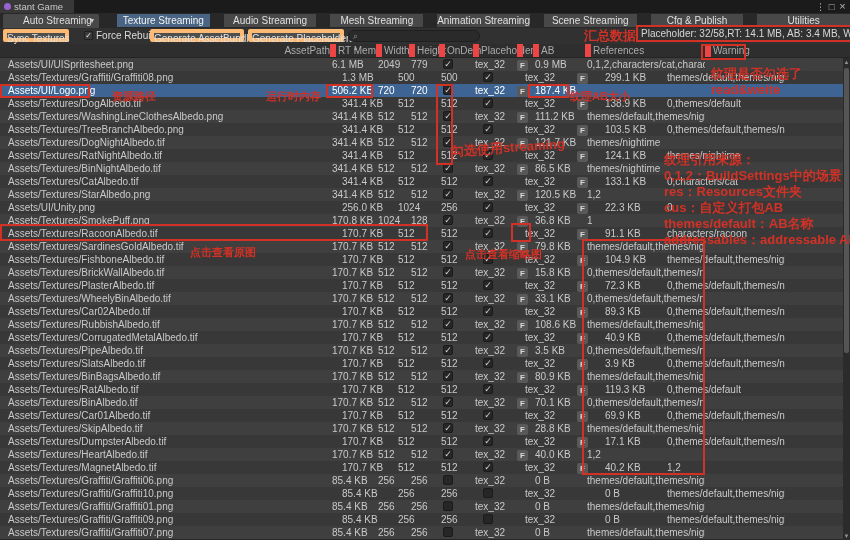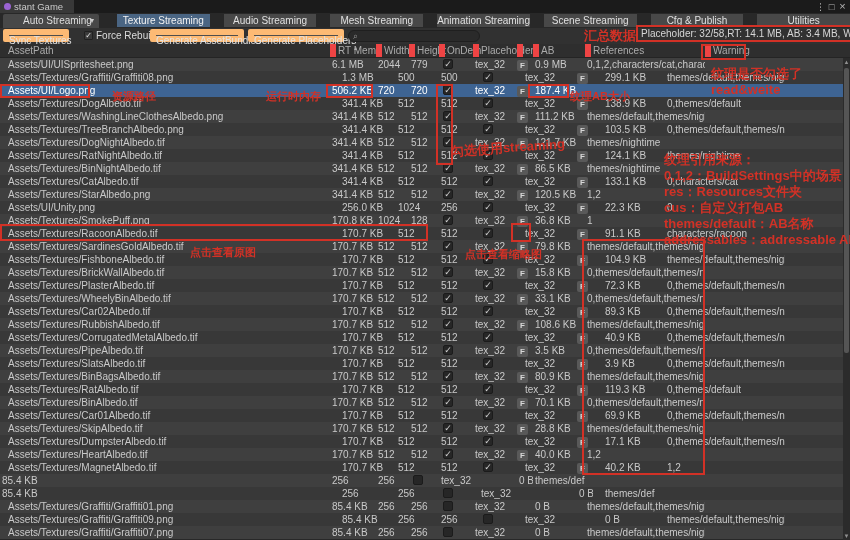--- a/index.html
+++ b/index.html
@@ -14,49 +14,49 @@
   .title-dot { position:absolute; left:4px; top:3px; width:7px; height:7px; border-radius:50%; background:var(--purple); }
   .title-text { position:absolute; left:14px; top:1px; font-size:9.5px; color:#c9c9c9; white-space:nowrap; }
   .win-ctrl { position:absolute; top:0; height:13px; font-size:9.5px; color:#b5b5b5; line-height:13px; text-align:center; width:11px; }
   .wc-menu { right:24px; } .wc-max { right:13px; } .wc-close { right:2px; font-size:11px; }
 
   
   .toolbar1 { position:absolute; left:0; top:13px; width:850px; height:15px; background:#282828; }
   .mode-dd { position:absolute; left:3px; top:1px; width:96px; height:29px; background:#484848; border-radius:2px;
              font-size:10px; color:#dddddd; line-height:13px; padding-left:20px; }
   .mode-dd .arr { position:absolute; right:5px; top:0; font-size:8px; color:#cccccc; }
-  .tabs { position:absolute; left:117px; top:1px; right:0; height:13px; display:flex; gap:14px;justify-content:center; }
+  .tabs { position:absolute; left:117px; top:1px; right:0; height:13px; display:flex; gap:14px; }
   .tab { flex:1; background:#484848; font-size:10px; color:#e0e0e0; line-height:13px; text-align:center;
          white-space:nowrap; overflow:hidden; }
   .tab.sel { background:var(--tabblue); color:#f2f2f2; }
 
   
   .toolbar2 { position:absolute; left:0; top:28px; width:850px; height:16px; background:#313131; }
-  .btn { position:absolute; top:1px; height:13px; background:#4e4e4e; border:6px solid #fdba74; border-radius:2px;
+  .btn { position:absolute; top:1px; height:13px; background:#4e4e4e; border:4px solid #fdba74; border-radius:2px;
          font-size:10px; color:#e3e3e3; line-height:11px; text-align:left; white-space:nowrap; }
   .btn-sync { left:3px; width:66px; }
   .btn-gab  { left:150px; width:94px; }
   .btn-gph  { left:248px; width:96px; }
   .fr-box { position:absolute; left:84px; top:3px; width:9px; height:9px; background:#3a3a3a; border:1px solid #202020;
             border-radius:1px; font-size:8px; line-height:8px; text-align:center; color:#e6e6e6; }
   .fr-label { position:absolute; left:96px; top:2px; font-size:10px; color:#dcdcdc; }
   .search { position:absolute; left:348px; top:2px; width:132px; height:12px; background:#2a2a2a;
             border:1px solid #1f1f1f; border-radius:7px; display:flex; align-items:center; }
   .search .mag { font-size:9px; color:#999999; padding:0 2px 0 4px; line-height:10px; }
   .search input { flex:1; background:transparent; border:none; outline:none; color:#dddddd; font-size:10px;
                   font-family:"Liberation Sans", sans-serif; min-width:0; }
   .summary { position:absolute; left:636px; top:25px; height:17px; border:2px solid var(--red); padding:0 3px;
              font-size:10px; color:#d6d6d6; line-height:13px; white-space:nowrap; z-index:12; }
 
   
   .grid { display:grid; grid-template-columns:330px 46px 33px 30px 34px 44px 16px 52px 120px 1fr; }
   .thead { position:absolute; left:0; top:44px; width:850px; height:14px; background:#2e2e2e;
            border-bottom:1px solid #242424; color:#ababab; font-size:10px; line-height:13px; }
   .th { border-left:6px solid #ef4444; padding-left:2px; white-space:nowrap; overflow:visible; position:relative; }
-  .th:first-child { border-left:none; padding-left:8px; }
+  .th:first-child { border-left:none; padding-left:8px;text-align:right; }
   .sortmark { position:absolute; top:-2px; left:18px; font-size:6px; color:#aaaaaa; }
   .tbody { position:absolute; left:0; top:58px; width:843px; height:481px; overflow:hidden; }
   .trow { height:13px; font-size:10px; color:#c9c9c9; line-height:13px; }
   .trow.even { background:#3f3f3f; }
   .trow.odd  { background:#383838;gap:10px; }
   .trow.sel  { background:var(--selblue); color:#ffffff; }
   .c { white-space:nowrap; overflow:hidden; }
   .c-path { padding-left:8px; }
   .c-rt, .c-num, .c-ph, .c-abs, .c-refs { padding-left:2px; }
   .cb { width:10px; height:10px; margin:1px 0 0 4px; background:#262626; border:1px solid #1b1b1b; border-radius:2px;
@@ -153,21 +153,21 @@
     <div class="th"></div>
     <div class="th">AB</div>
     <div class="th">References</div>
     <div class="th">Warning</div>
   </div>
 
   <div class="tbody" id="tbody">
       <div class="trow grid even">
         <div class="c c-path">Assets/UI/UISpritesheet.png</div>
         <div class="c c-rt">6.1 MB</div>
-        <div class="c c-num">2044</div>
+        <div class="c c-num">2049</div>
         <div class="c c-num">779</div>
         <div class="c c-od">
           <div class="cb on">✓</div>
         </div>
         <div class="c c-ph">tex_32</div>
         <div class="c c-abi"><div class="fchip">F</div></div>
         <div class="c c-abs">0.9 MB</div>
         <div class="c c-refs">0,1,2,characters/cat,characters</div>
         <div class="c c-warn"></div>
       </div>
@@ -599,33 +599,35 @@
         <div class="c c-od">
           <div class="cb on">✓</div>
         </div>
         <div class="c c-ph">tex_32</div>
         <div class="c c-abi"><div class="fchip">F</div></div>
         <div class="c c-abs">40.2 KB</div>
         <div class="c c-refs">1,2</div>
         <div class="c c-warn"></div>
       </div>
       <div class="trow grid even">
+        <div class="c c-path">Assets/Textures/Graffiti/Graffiti06.png</div>
         <div class="c c-rt">85.4 KB</div>
         <div class="c c-num">256</div>
         <div class="c c-num">256</div>
         <div class="c c-od">
           <div class="cb"></div>
         </div>
         <div class="c c-ph">tex_32</div>
         <div class="c c-abi"></div>
         <div class="c c-abs">0 B</div>
         <div class="c c-refs">themes/default,themes/nightim</div>
         <div class="c c-warn"></div>
       </div>
       <div class="trow grid odd">
+        <div class="c c-path">Assets/Textures/Graffiti/Graffiti10.png</div>
         <div class="c c-rt">85.4 KB</div>
         <div class="c c-num">256</div>
         <div class="c c-num">256</div>
         <div class="c c-od">
           <div class="cb"></div>
         </div>
         <div class="c c-ph">tex_32</div>
         <div class="c c-abi"></div>
         <div class="c c-abs">0 B</div>
         <div class="c c-refs">themes/default,themes/nightim</div>

